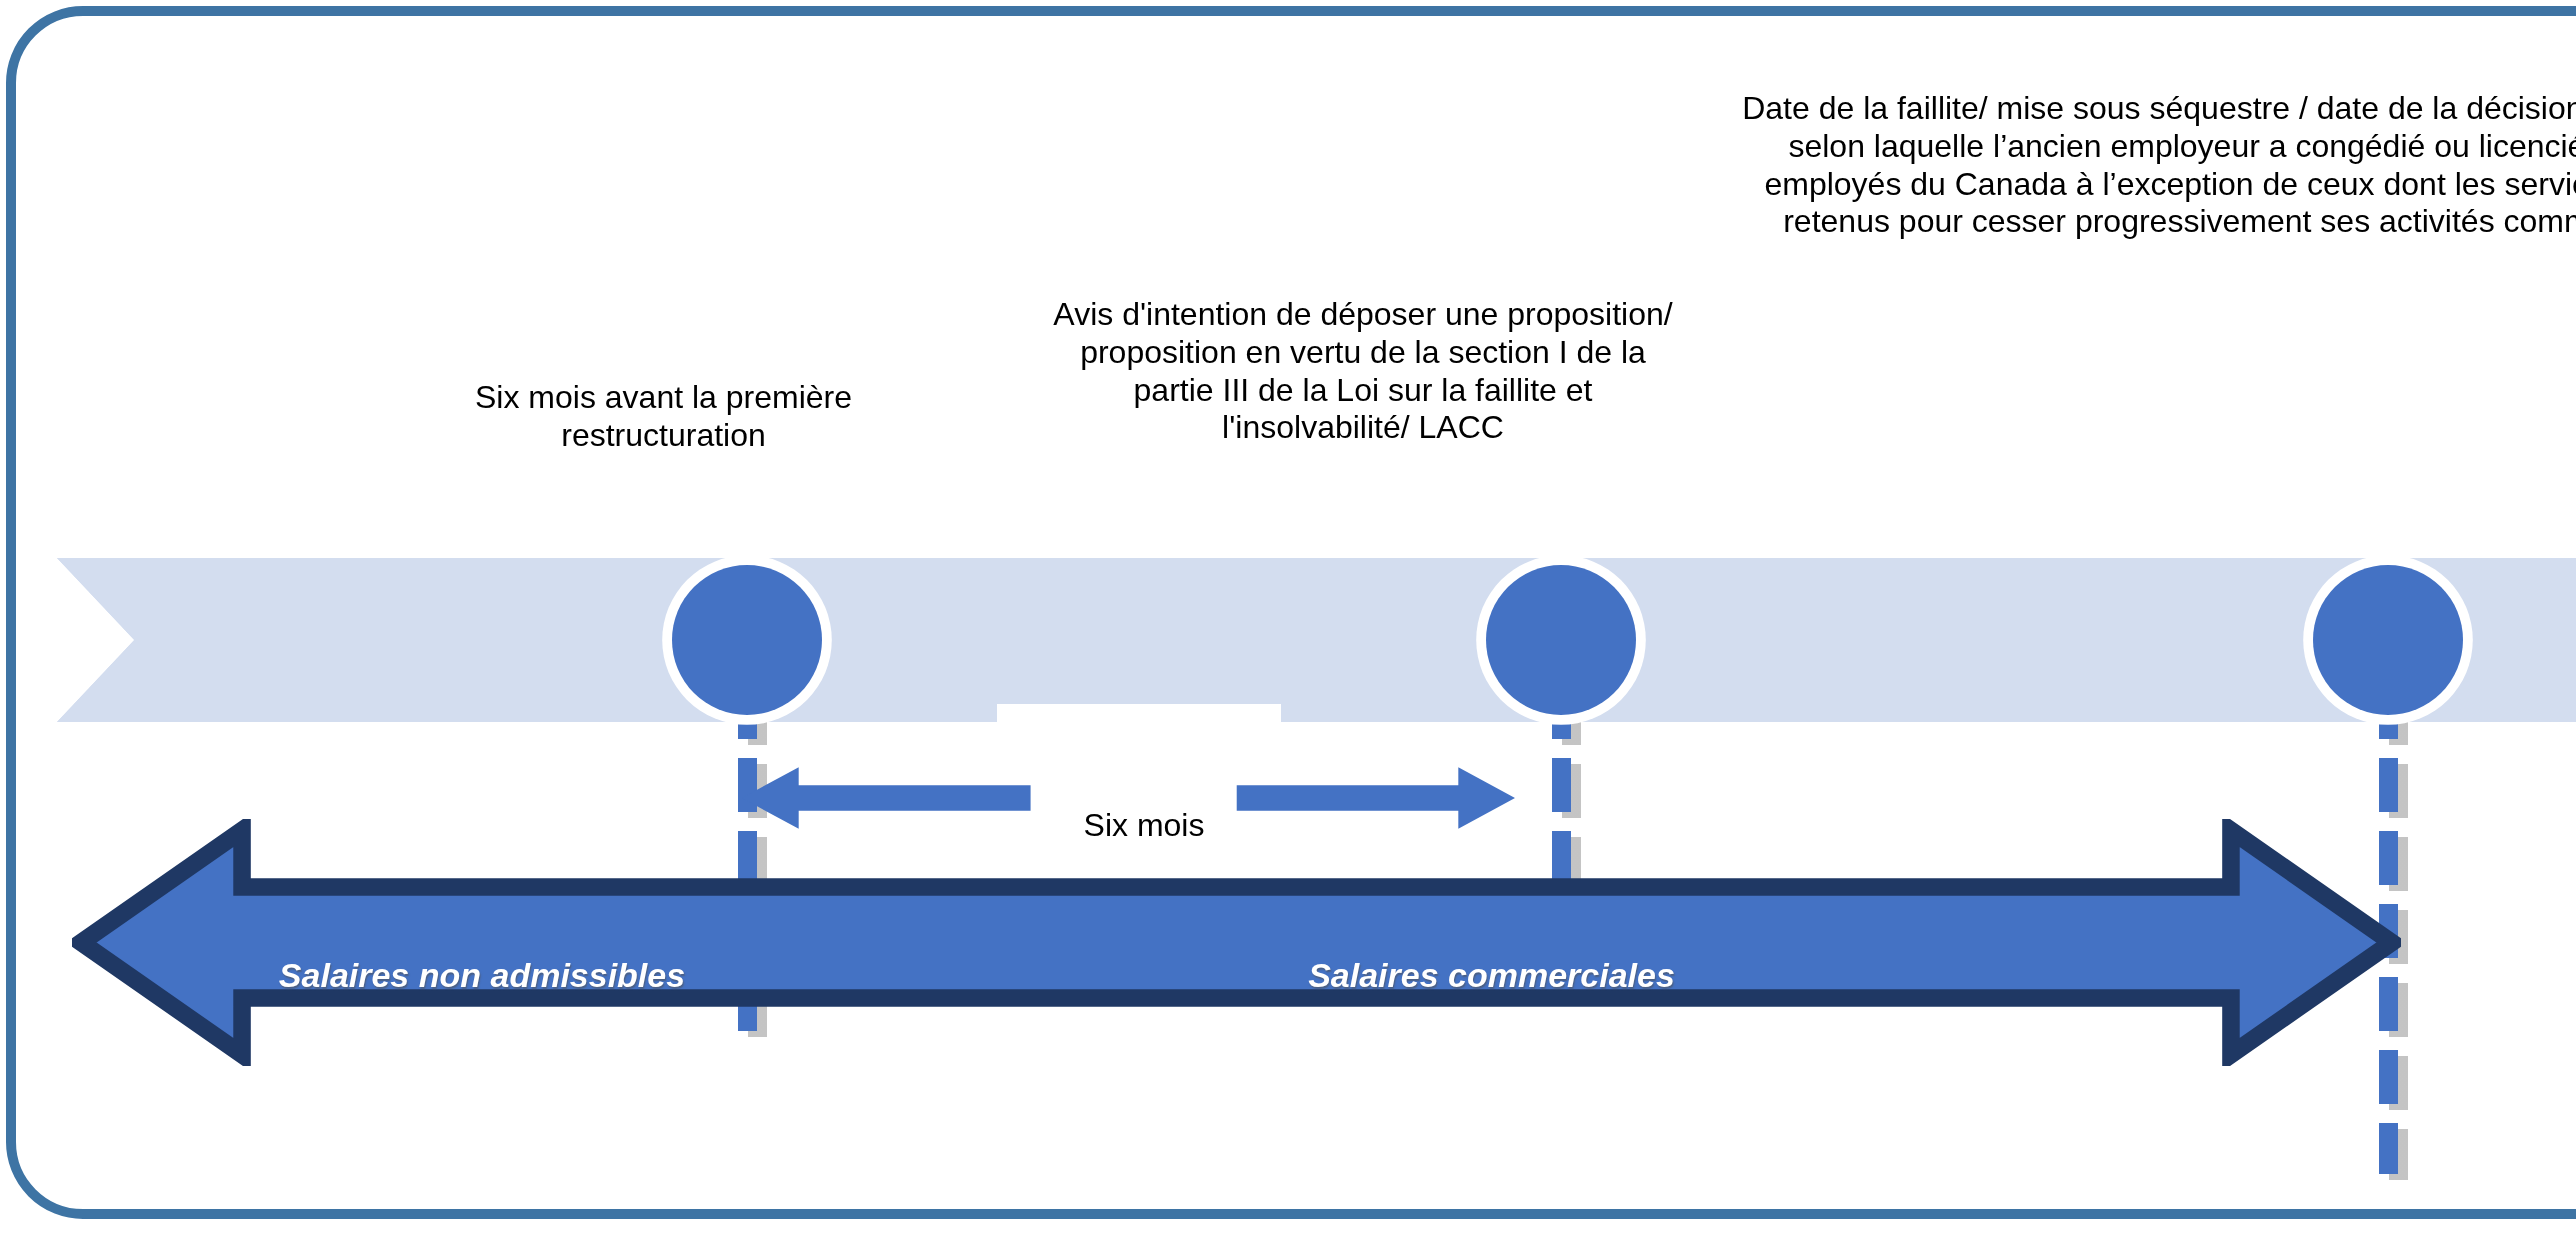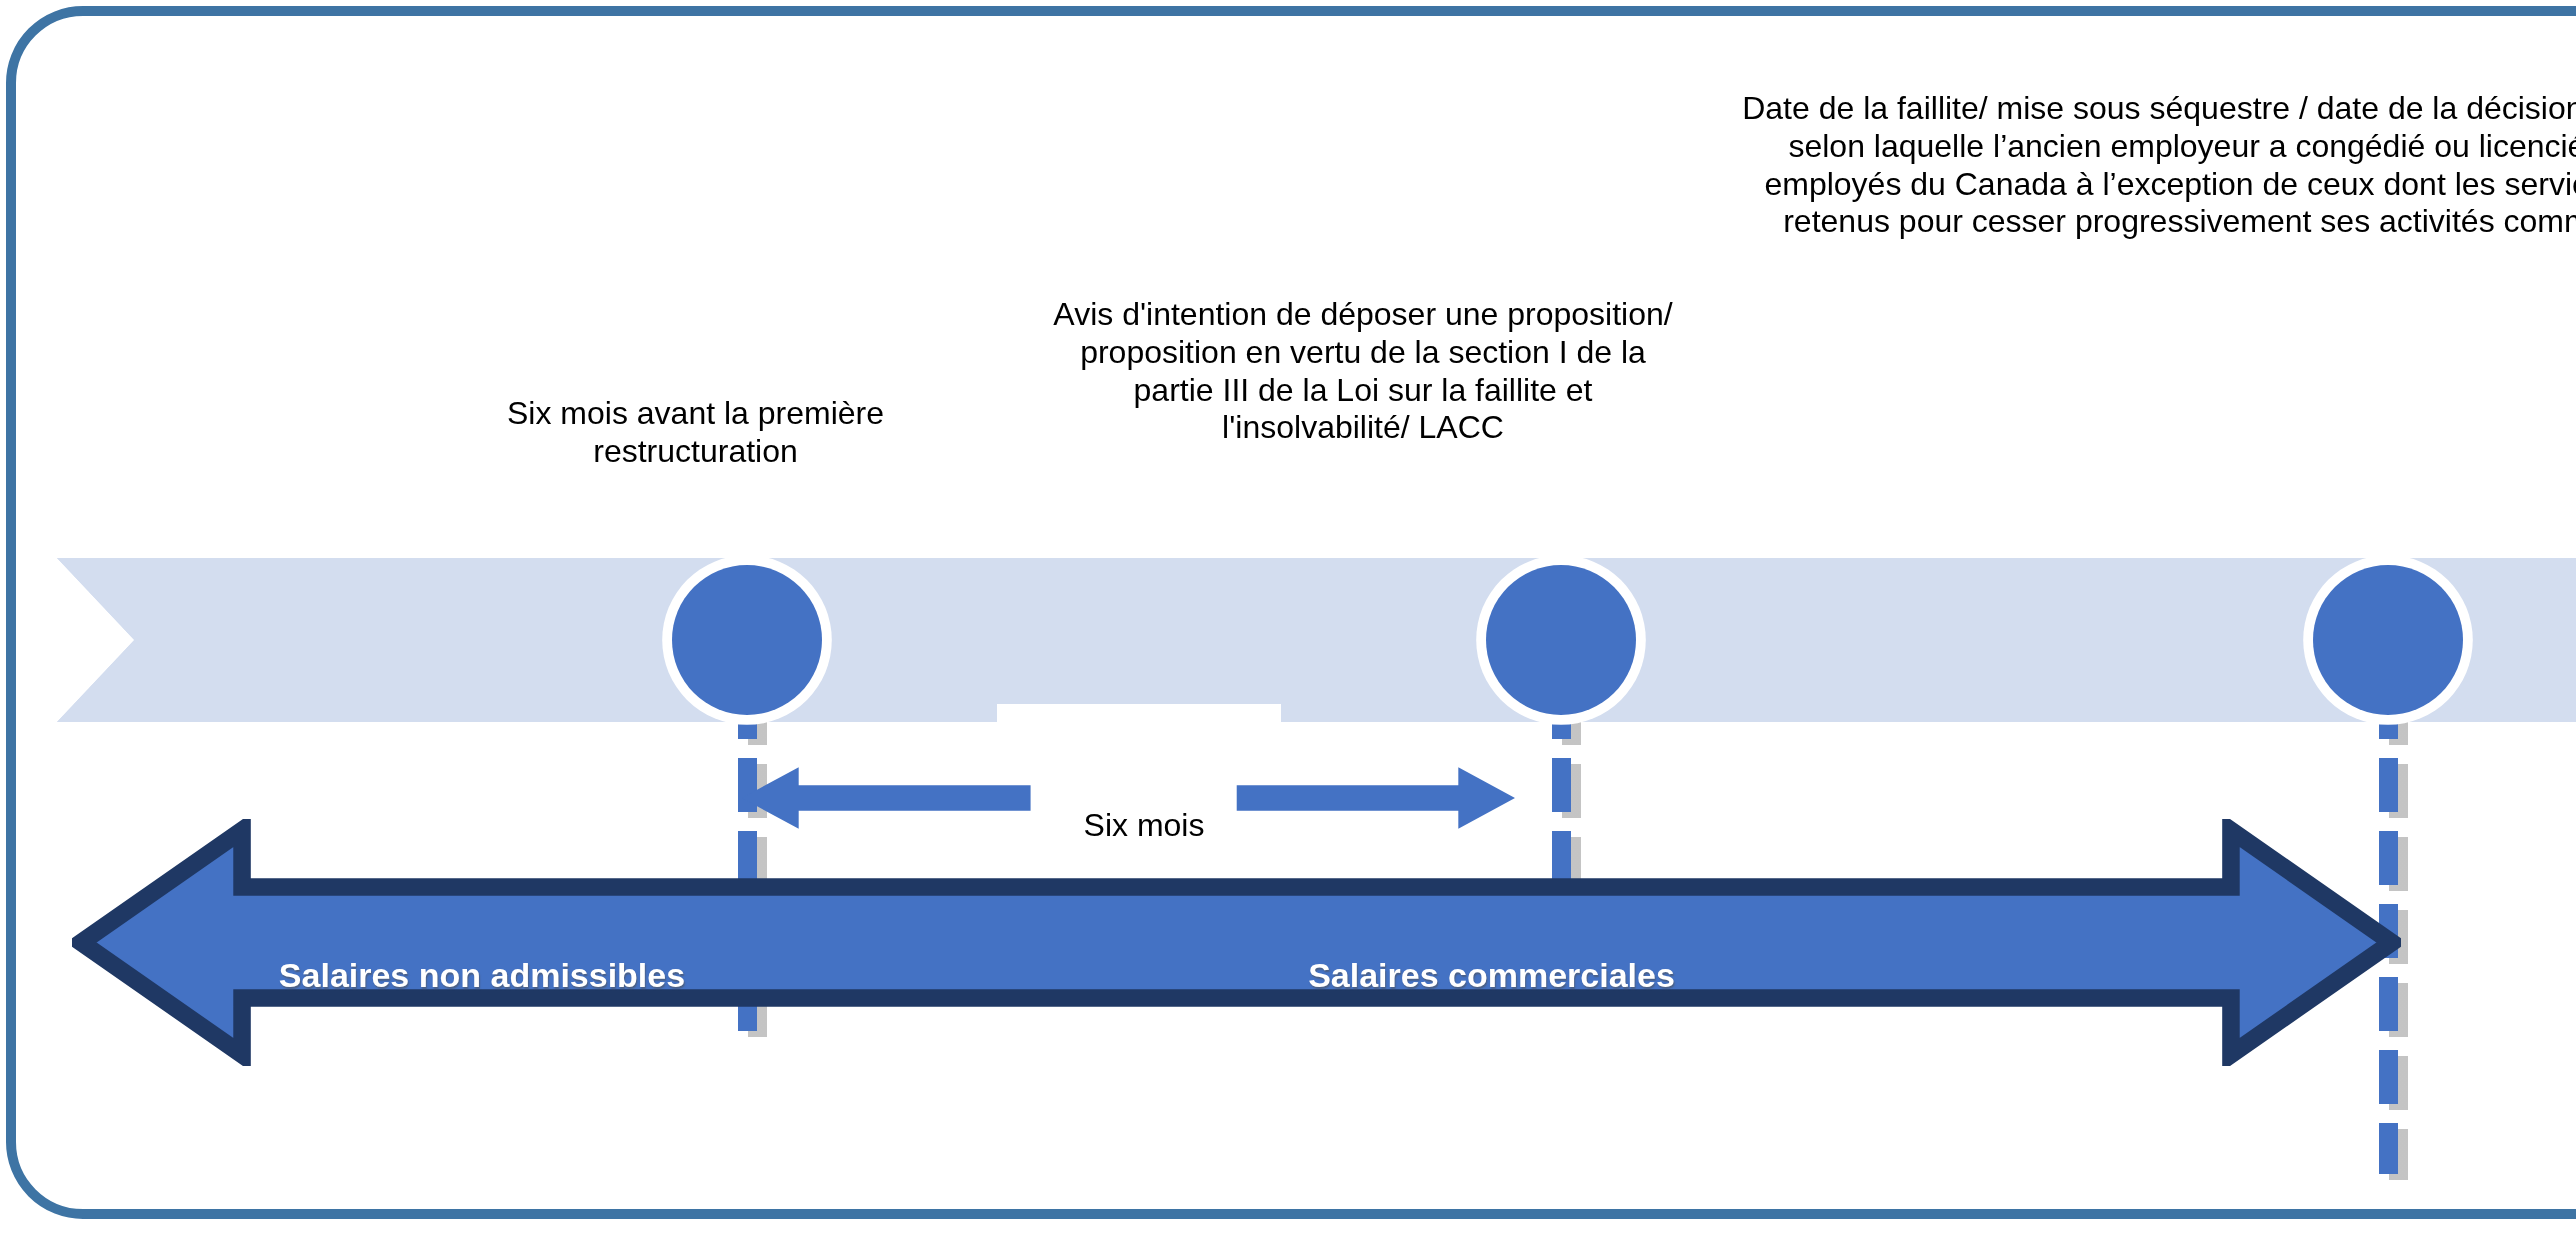--- a/index.html
+++ b/index.html
@@ -98,33 +98,34 @@
   }
   .double-arrow svg{display:block;width:100%;height:100%;}
 
   .arrow-text{
     position:absolute;
     font-size:34px;
     font-weight:bold;
     color:#ffffff;
     white-space:nowrap;
     text-shadow:1px 1.5px 1.5px rgba(80,80,80,.55);
+    font-style:italic;
   }
   .at-left{left:191px; top:956px; width:582px; text-align:center;}
   .at-right{left:1105px; top:956px; width:773px; text-align:center;}
 
   
   .caption{
     position:absolute;
     color:#000000;
     font-size:32px;
     line-height:1.18;
     text-align:center;
   }
-  .cap-left{ left:412px;  top:379px;  width:567px;margin-top:16px; }
+  .cap-left{ left:380px;  top:379px;  width:567px; }
   .cap-mid{  left:1046px; top:260px;  width:634px;margin-top:36px; }
   .cap-right{left:1716px; top:90px;  width:1061px; }
 </style>
 </head>
 <body>
 
 <div id="stage">
 
   <div class="frame"></div>
 

